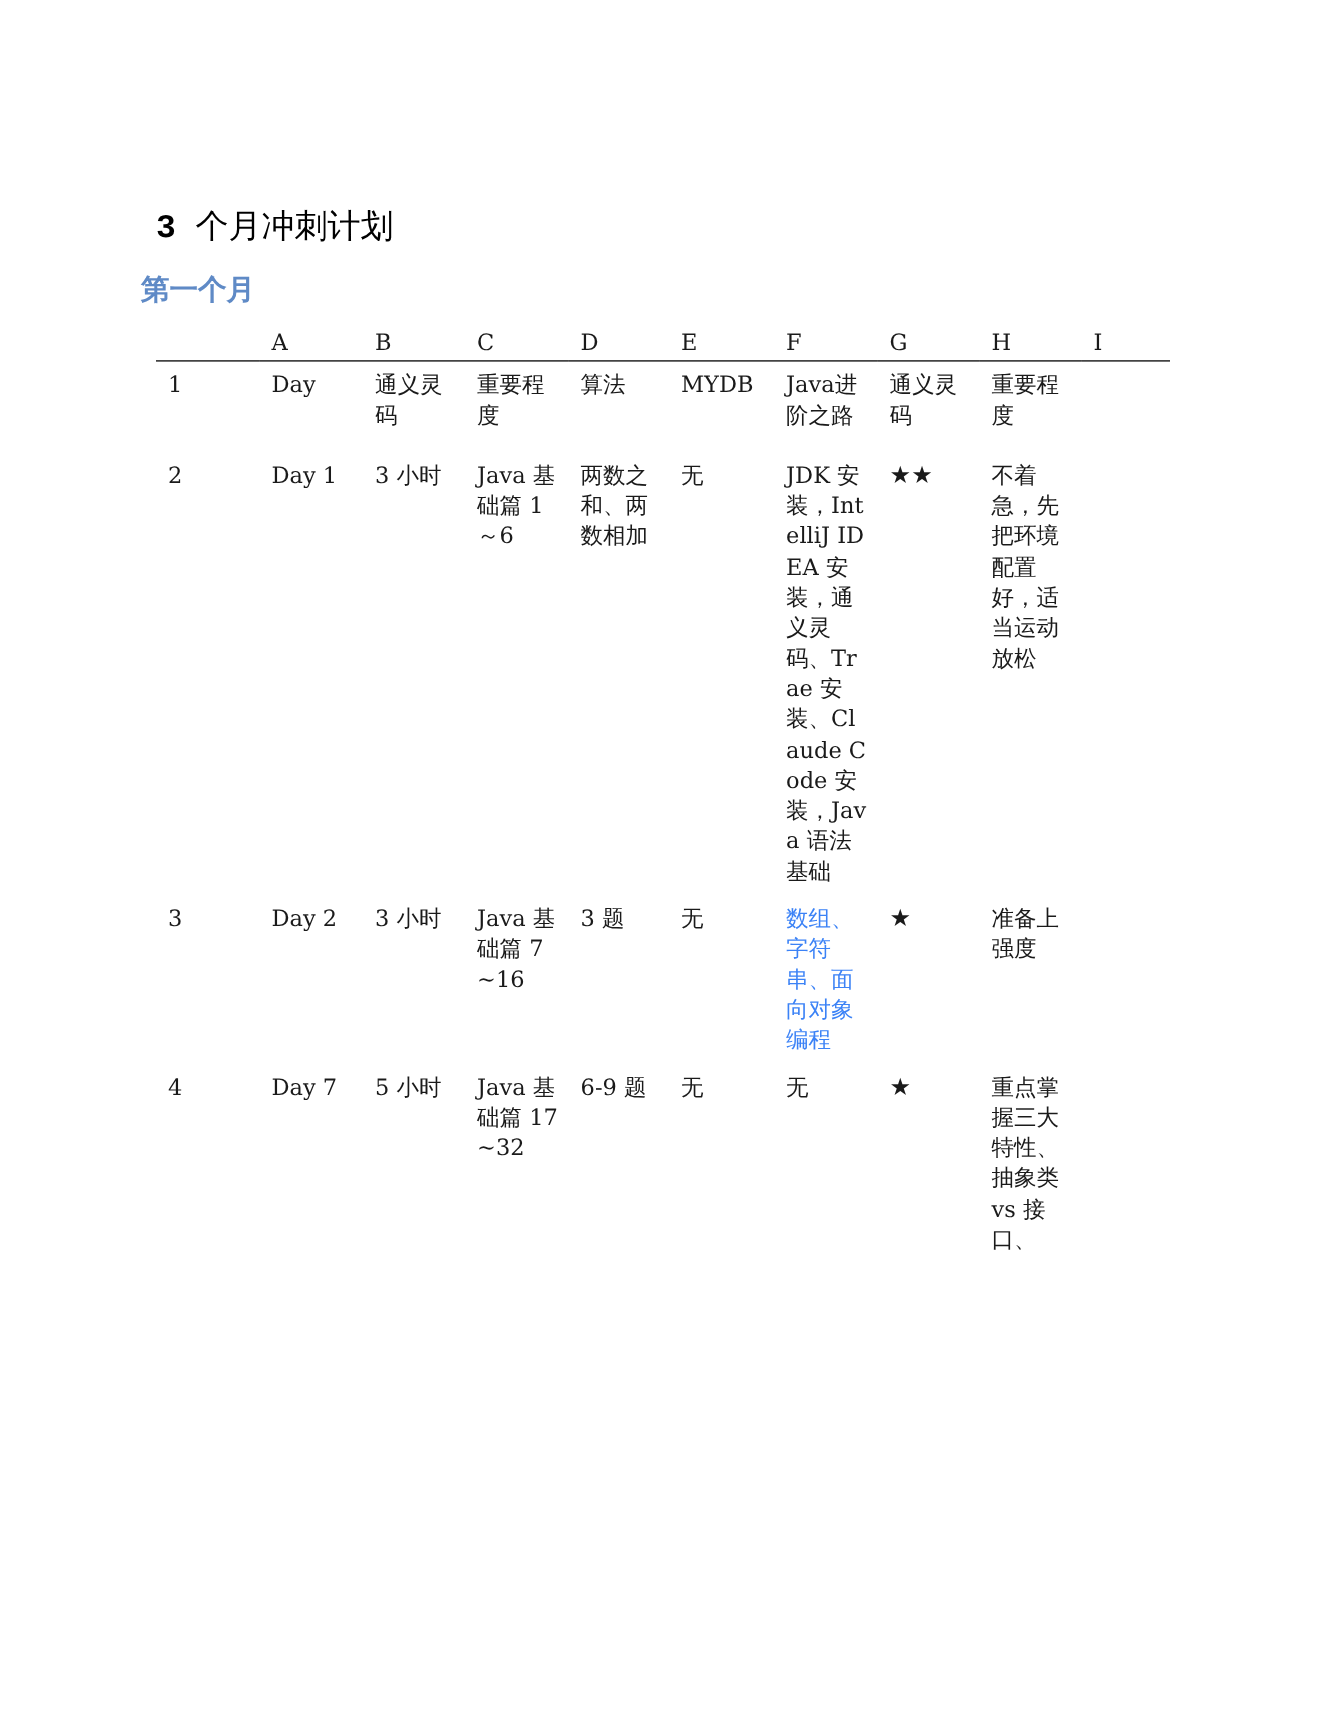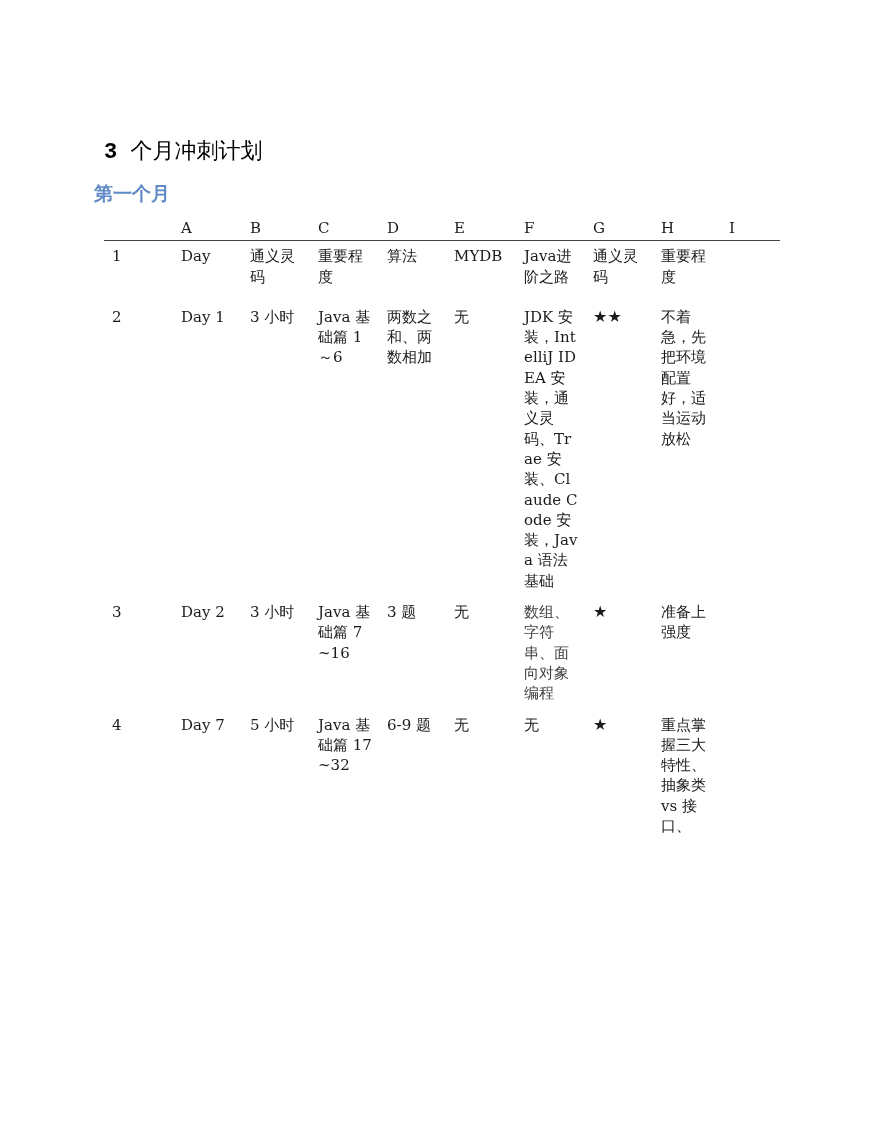--- a/index.html
+++ b/index.html
@@ -11,21 +11,21 @@
   .subtitle { position: absolute; left: 94px; top: 180px; font-family: "DejaVu Sans", "Liberation Sans", sans-serif;
               font-size: 19px; color: #5f8ac6; margin: 0; line-height: 26px; }
   table { position: absolute; left: 104px; top: 215px; border-collapse: collapse; table-layout: fixed; width: 676px; }
   th, td { font-size: 15px; line-height: 20.3px; vertical-align: top; text-align: left; padding: 0 6px 0 8px;
            font-weight: normal; word-break: break-all; overflow-wrap: anywhere; }
   thead th { padding-top: 3px; padding-bottom: 2px; border-bottom: 1.5px solid #444; }
   tbody td { padding-top: 5px; padding-bottom: 15px; }
   col.c0 { width: 68px; } col.c1 { width: 68px; } col.c2 { width: 67px; } col.c3 { width: 68px; }
   col.c4 { width: 66px; } col.c5 { width: 69px; } col.c6 { width: 68px; } col.c7 { width: 67px; }
   col.c8 { width: 67px; } col.c9 { width: 58px; }
-  td.link { color: #404040; }
+  td.link { color: #3b82f6; }
   .star { font-family: "DejaVu Sans", sans-serif; font-size: 16px; }
   tbody tr.r2 td { padding-bottom: 6px; }
   tbody tr.r3 td { padding-bottom: 6px; }
 </style>
 </head>
 <body>
 
 <h1 class="title"><span class="num">3</span><span> 个月冲刺计划</span></h1>
 <h2 class="subtitle">第一个月</h2>
 

